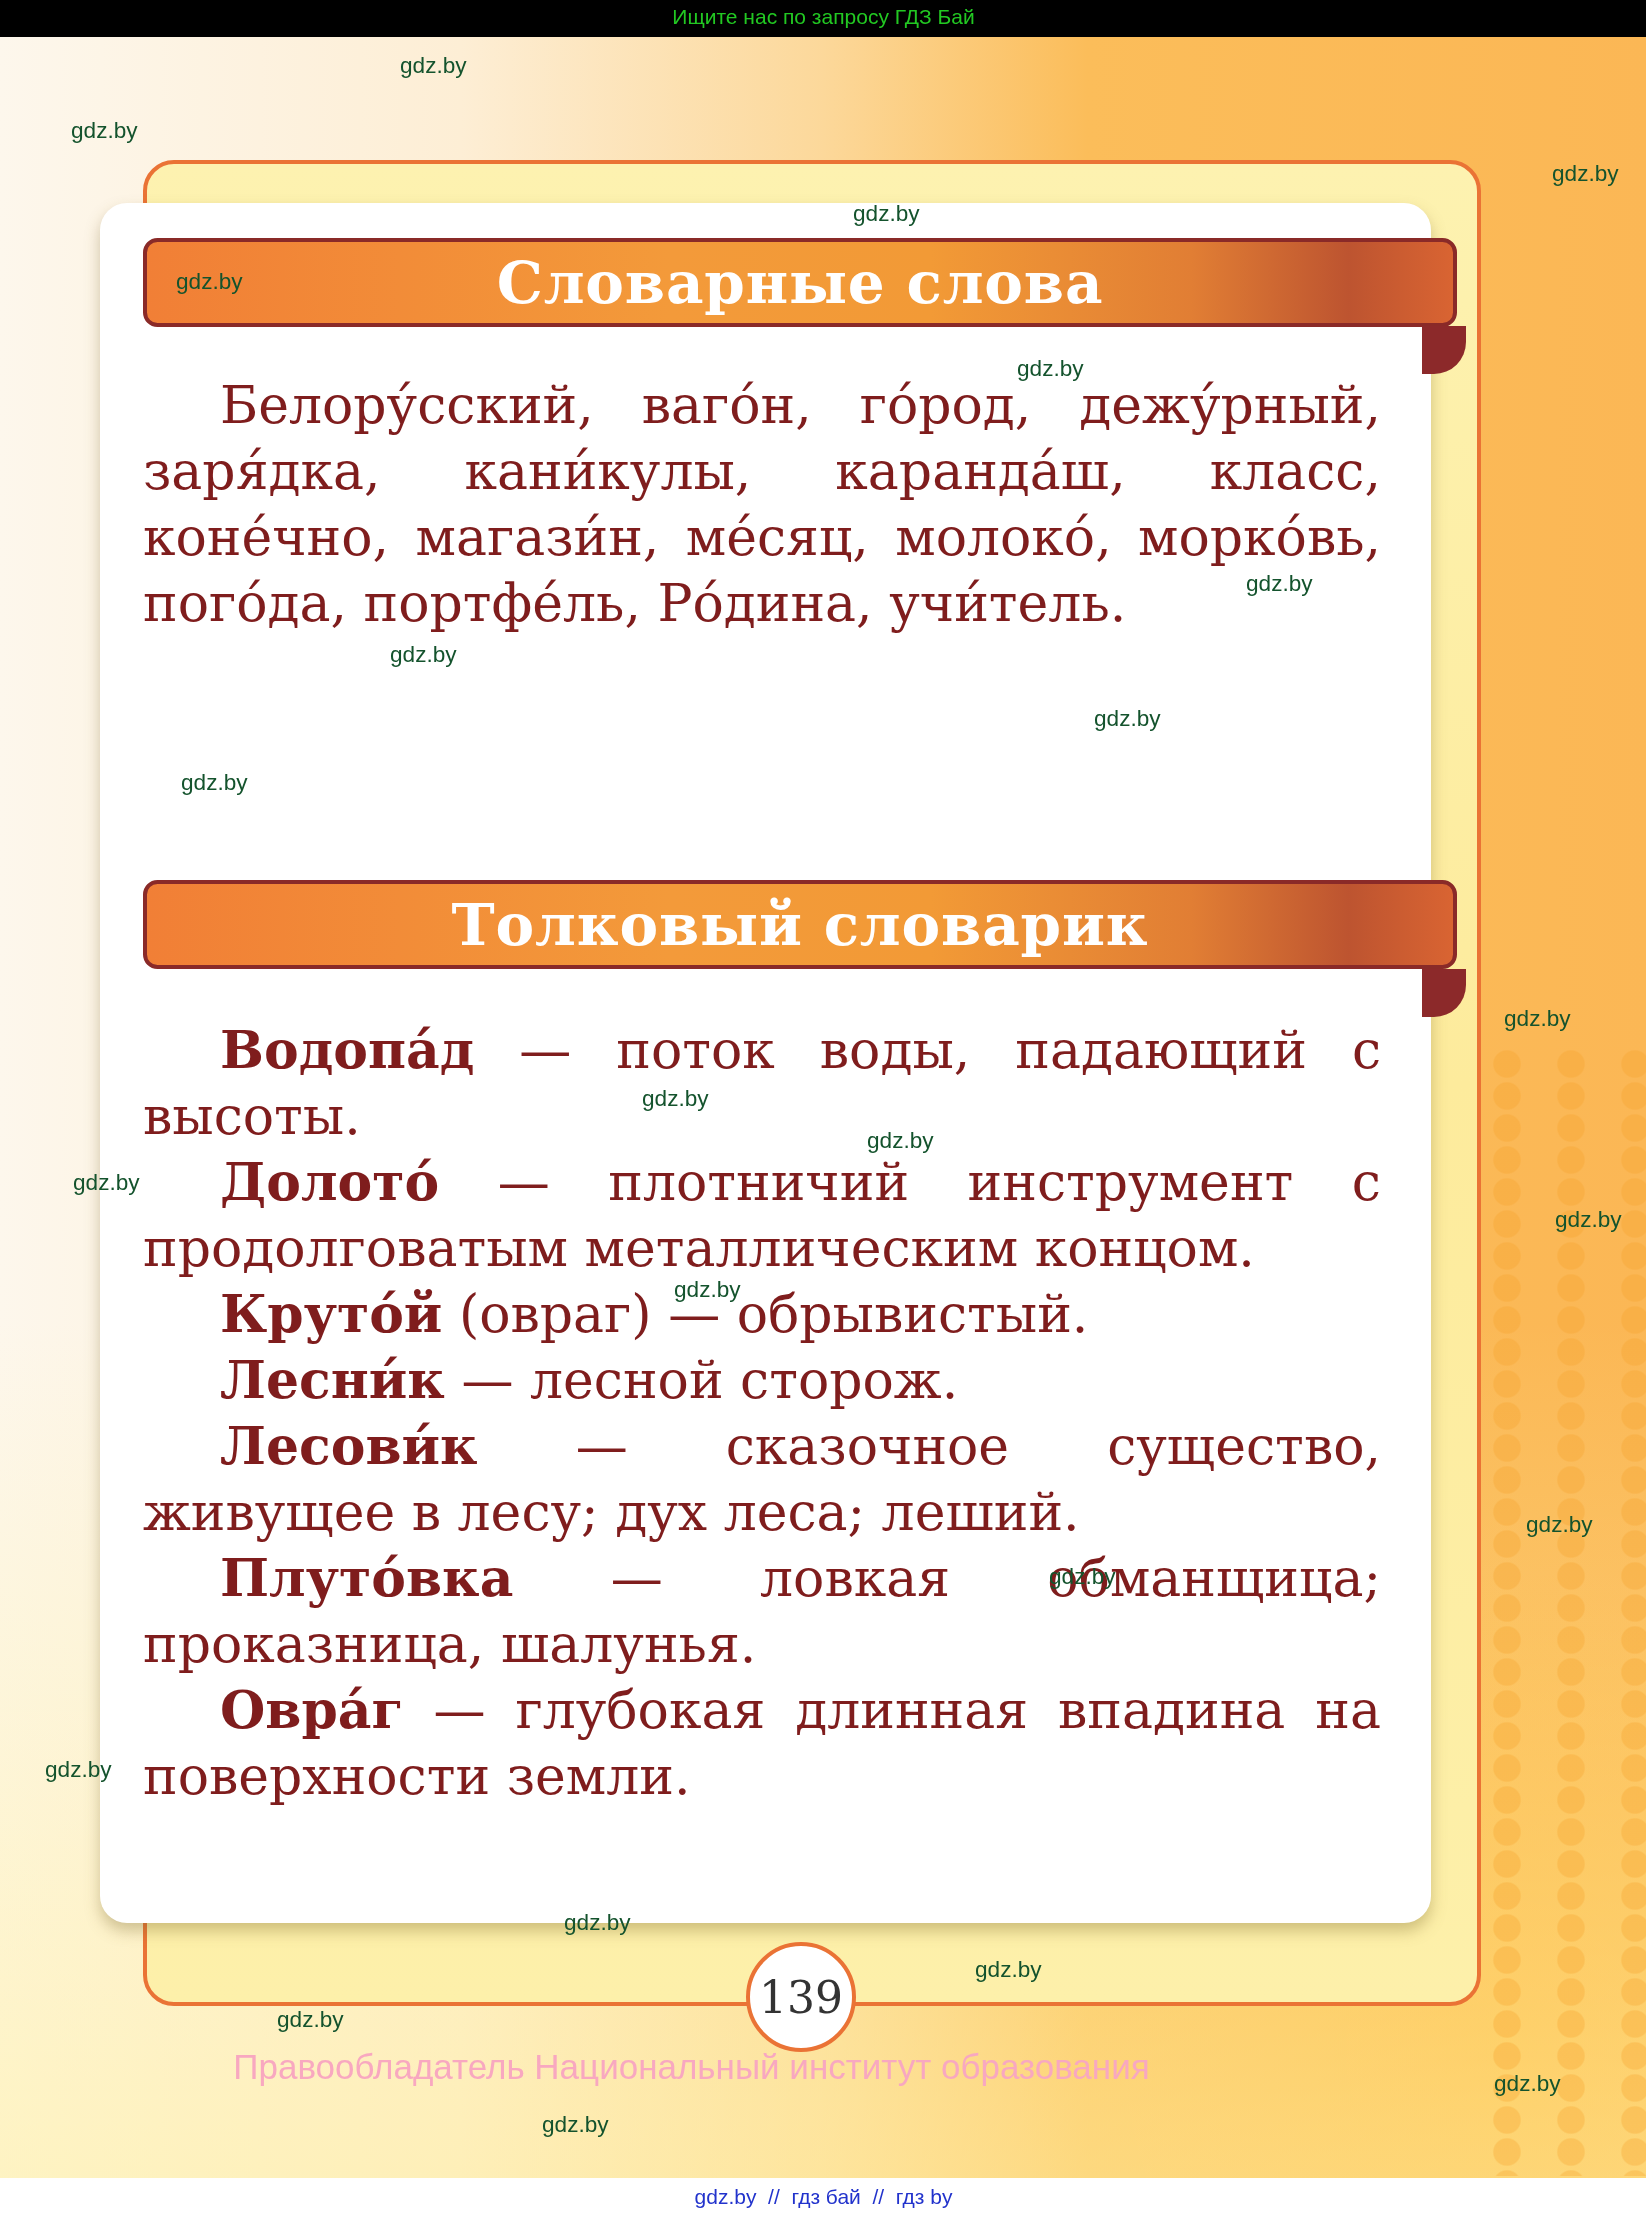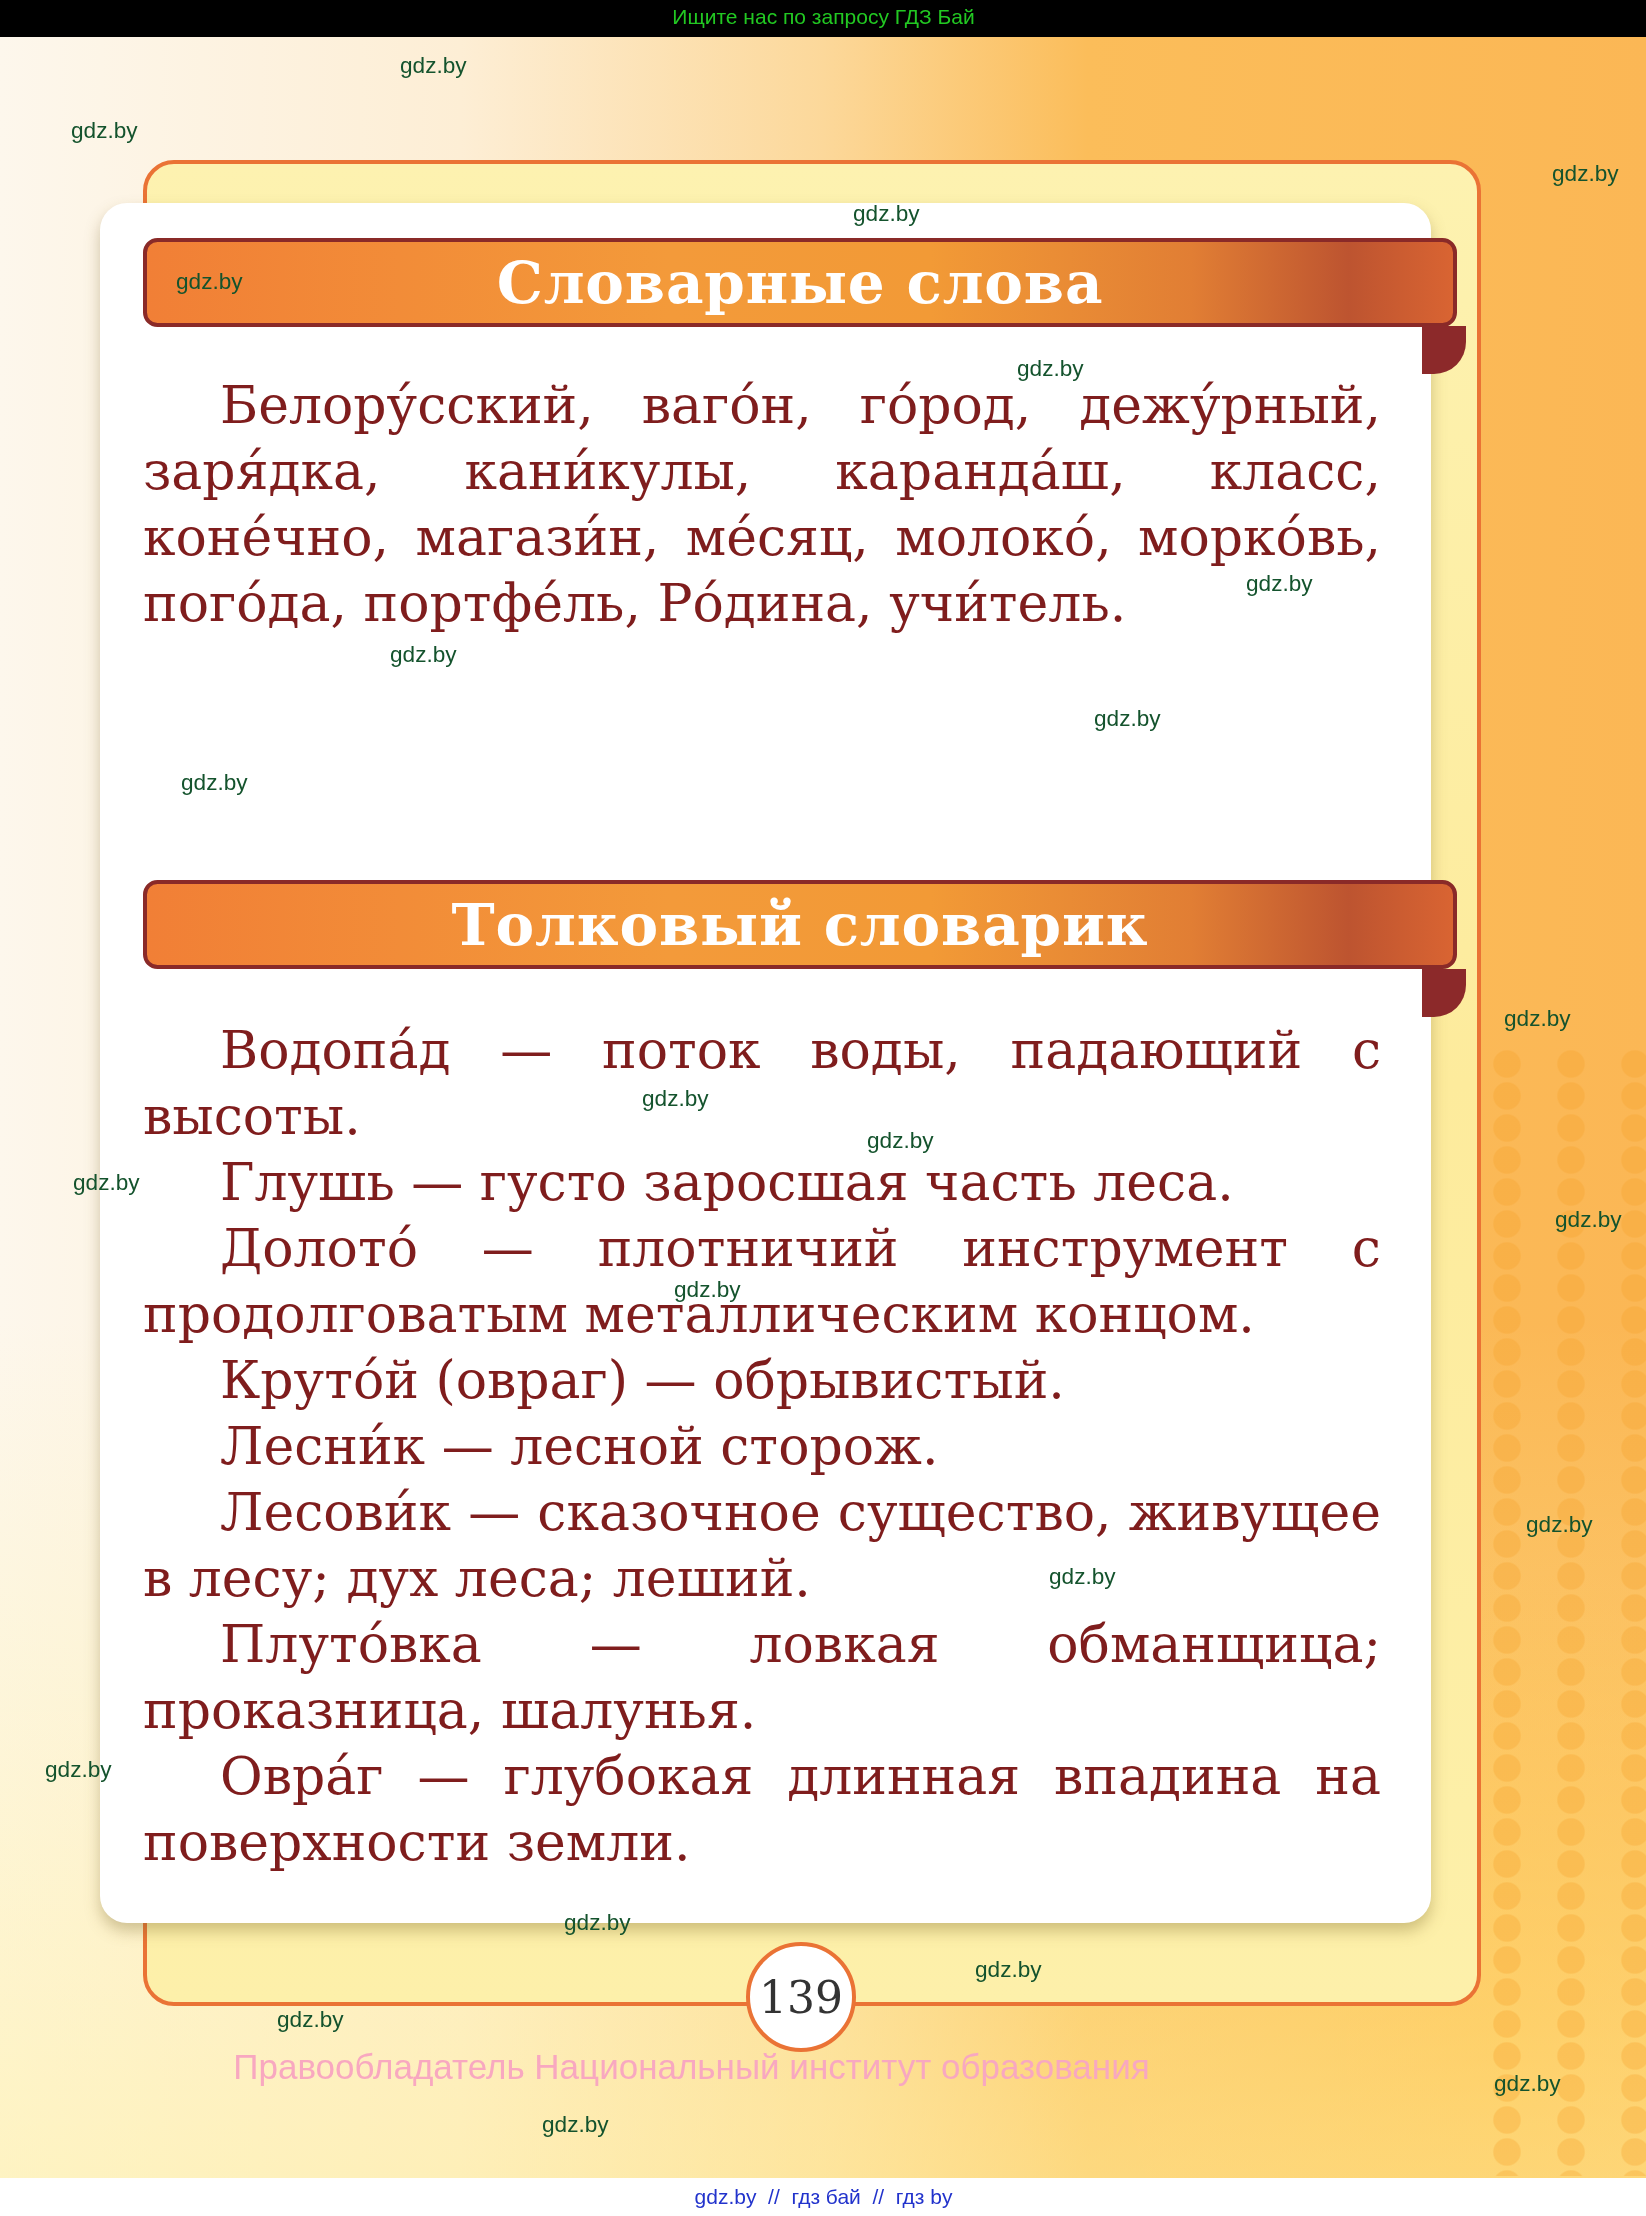--- a/index.html
+++ b/index.html
@@ -57,21 +57,21 @@
     position: absolute; width: 44px; height: 48px;
     background: #8c292a;
     border-radius: 0 0 32px 0;
   }
   .body-text {
     position: absolute; left: 143px; width: 1238px;
     color: #7f1d1d; font-family: "DejaVu Serif", serif;
     font-size: 52px; line-height: 66px; text-align: justify;
   }
   .body-text p { margin: 0; text-indent: 77px; }
-  .term { font-weight: normal; }
+  .term { font-weight: bold; }
   .page-number {
     position: absolute; left: 746px; top: 1942px; width: 110px; height: 110px;
     border: 4.8px solid #ea7335; border-radius: 50%; background: #fff;
     box-sizing: border-box;
     display: flex; align-items: center; justify-content: center;
     font-family: "DejaVu Serif", serif; font-size: 44px; color: #333;
   }
   .rights {
     position: absolute; left: 0; width: 1383px; top: 2047px; text-align: center;
     font-family: "Liberation Sans", sans-serif; font-size: 35px; color: #f8a8c0;
@@ -106,21 +106,20 @@
   <p>Белору́сский, ваго́н, го́род, дежу́рный, заря́дка, кани́кулы, каранда́ш, класс, коне́чно, магази́н, ме́сяц, молоко́, морко́вь, пого́да, портфе́ль, Ро́дина, учи́тель.</p>
 </div>
 
 <div class="ribbon" style="top:880px;">
   <div class="ribbon-title">Толковый словарик</div>
 </div>
 <div class="ribbon-fold" style="left:1422px; top:969px;"></div>
 
 <div class="body-text" style="top:1017px;">
   <p><span class="term">Водопа́д</span><span> — поток воды, падающий с высоты.</span></p>
-  <p><span class="term">Глушь</span><span> — густо заросшая часть леса.</span></p>
   <p><span class="term">Долото́</span><span> — плотничий инструмент с продолговатым металлическим концом.</span></p>
   <p><span class="term">Круто́й</span><span> (овраг) — обрывистый.</span></p>
   <p><span class="term">Лесни́к</span><span> — лесной сторож.</span></p>
   <p><span class="term">Лесови́к</span><span> — сказочное существо, живущее в лесу; дух леса; леший.</span></p>
   <p><span class="term">Плуто́вка</span><span> — ловкая обманщица; проказница, шалунья.</span></p>
   <p><span class="term">Овра́г</span><span> — глубокая длинная впадина на поверхности земли.</span></p>
 </div>
 
 <div class="page-number">139</div>
 <div class="rights">Правообладатель Национальный институт образования</div>

